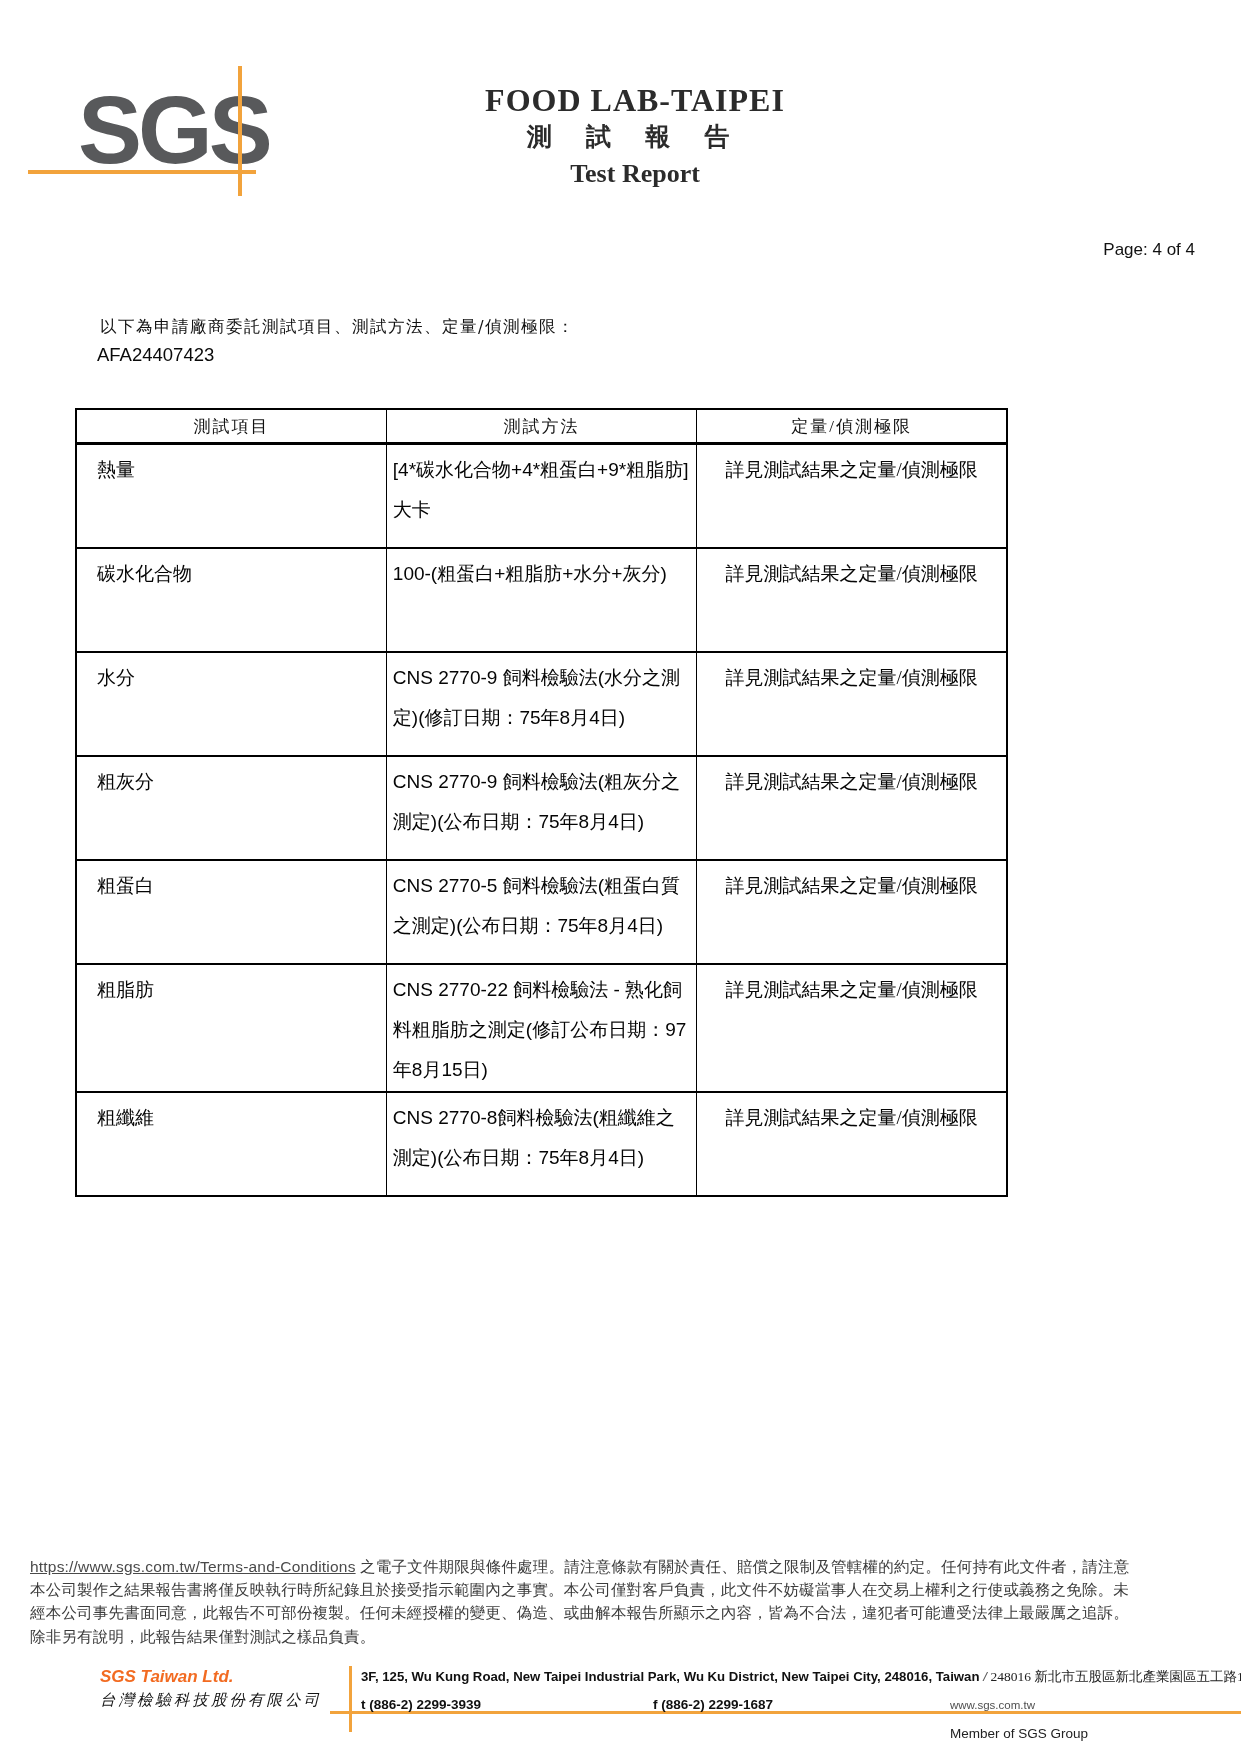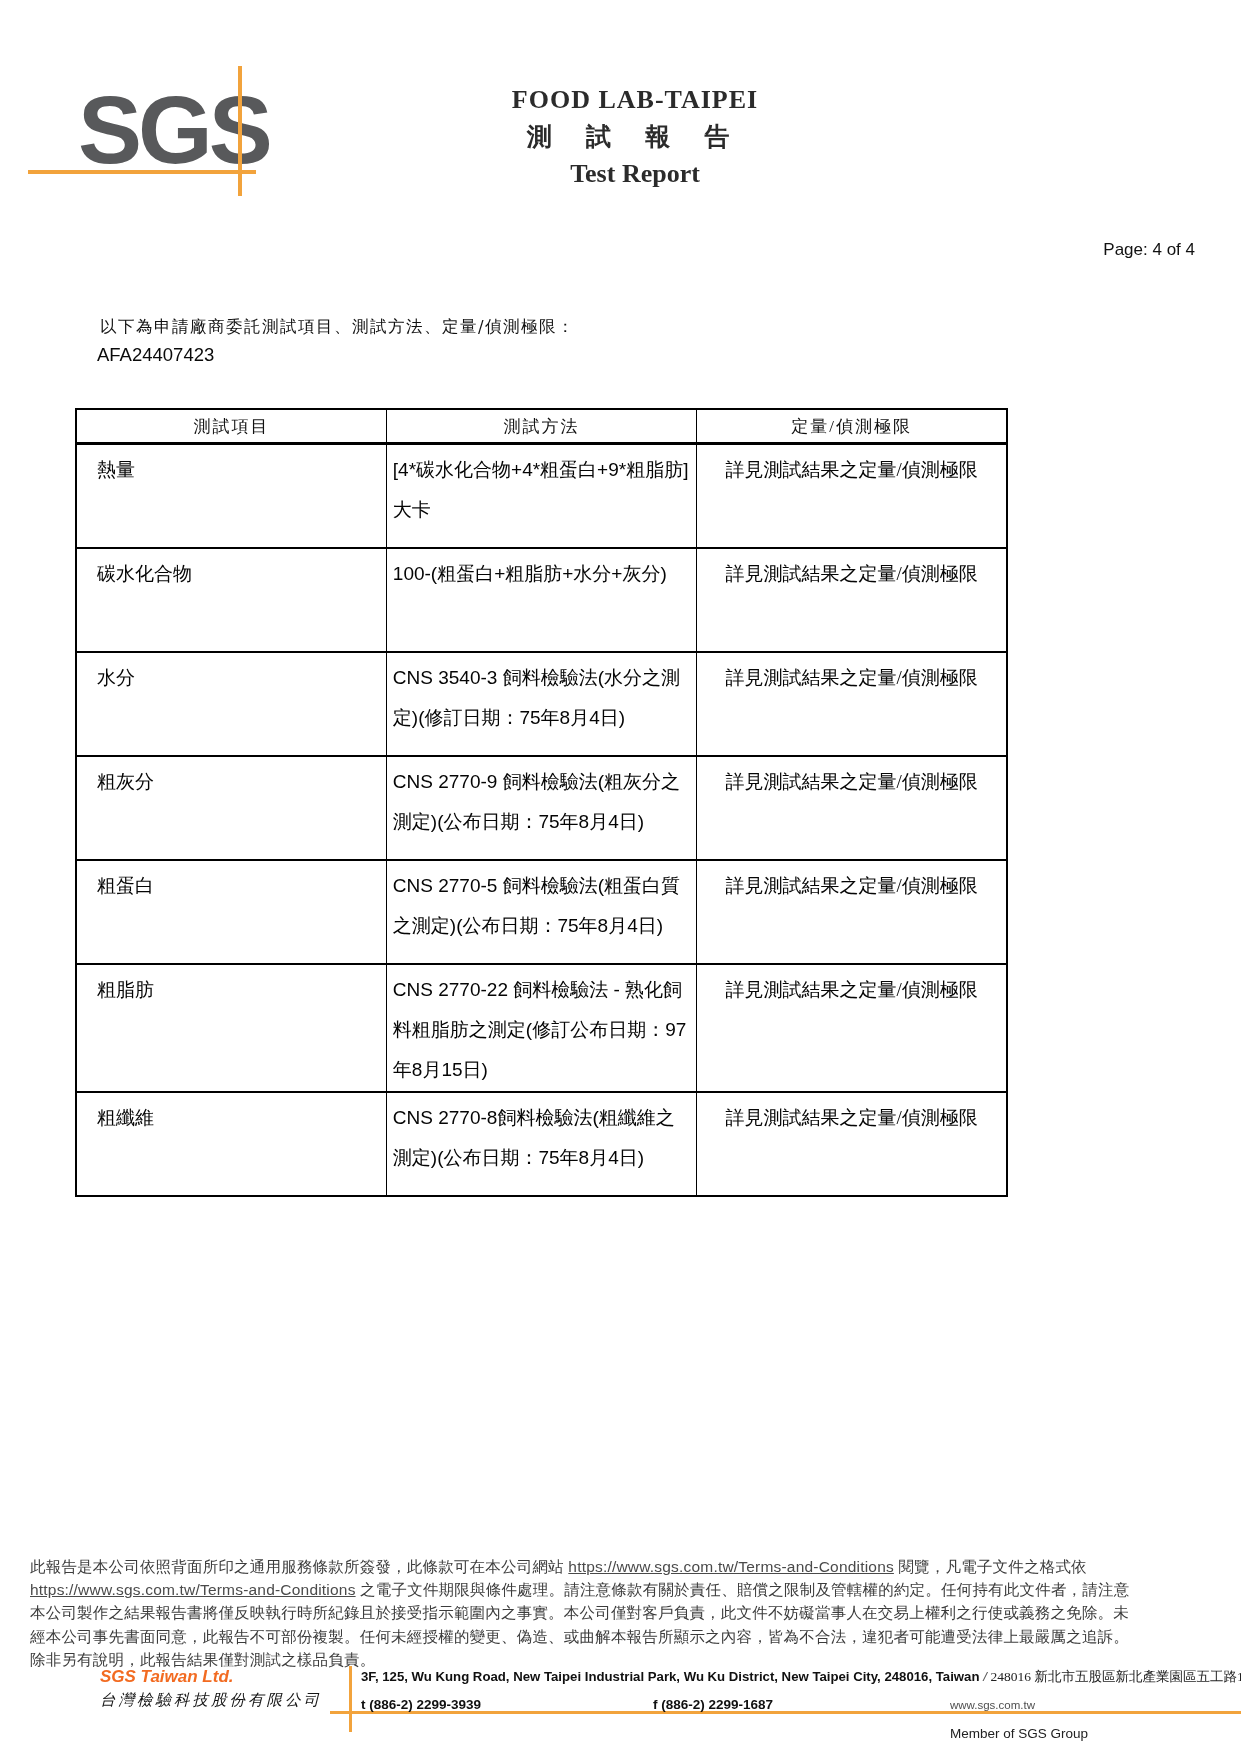--- a/index.html
+++ b/index.html
@@ -14,21 +14,21 @@
     font-family:"Liberation Sans",sans-serif;font-weight:700;
     font-size:96px;line-height:96px;color:#58595B;letter-spacing:-4px;
   }
   .logo-vline{position:absolute;left:168px;top:-14px;width:4px;height:130px;background:#F2A33C;}
   .logo-hline{position:absolute;left:-42px;top:90px;width:228px;height:4px;background:#F2A33C;}
   .title-block{
     position:absolute;left:435px;top:82px;width:400px;text-align:center;
     font-family:"Liberation Serif","DejaVu Serif",serif;font-weight:700;color:#2b2b2b;
   }
   .title-zh{font-size:27px;line-height:36px;letter-spacing:3px;}
-  .title-en{font-size:26px;line-height:36px;letter-spacing:1px;text-align:center;}
+  .title-en{font-size:32px;line-height:36px;letter-spacing:1px;text-align:center;}
   .title-report-zh{font-size:25px;line-height:37px;letter-spacing:14px;}
   .title-report-en{font-size:26px;line-height:38px;}
   .page-label{position:absolute;right:46px;top:240px;font-size:17px;color:#111;}
 
   
   .intro-line{
     position:absolute;left:100px;top:316px;
     font-family:"DejaVu Serif","Liberation Serif",serif;
     font-size:16.5px;letter-spacing:1.5px;color:#111;
   }
@@ -113,21 +113,21 @@
       <td class="c-method">[4*碳水化合物+4*粗蛋白+9*粗脂肪]大卡</td>
       <td class="c-limit">詳見測試結果之定量/偵測極限</td>
     </tr>
     <tr>
       <td class="c-item">碳水化合物</td>
       <td class="c-method">100-(粗蛋白+粗脂肪+水分+灰分)</td>
       <td class="c-limit">詳見測試結果之定量/偵測極限</td>
     </tr>
     <tr>
       <td class="c-item">水分</td>
-      <td class="c-method">CNS 3540-3 飼料檢驗法(水分之測定)(修訂日期：75年8月4日)</td>
+      <td class="c-method">CNS 2770-9 飼料檢驗法(水分之測定)(修訂日期：75年8月4日)</td>
       <td class="c-limit">詳見測試結果之定量/偵測極限</td>
     </tr>
     <tr>
       <td class="c-item">粗灰分</td>
       <td class="c-method">CNS 2770-9 飼料檢驗法(粗灰分之測定)(公布日期：75年8月4日)</td>
       <td class="c-limit">詳見測試結果之定量/偵測極限</td>
     </tr>
     <tr>
       <td class="c-item">粗蛋白</td>
       <td class="c-method">CNS 2770-5 飼料檢驗法(粗蛋白質之測定)(公布日期：75年8月4日)</td>
@@ -140,21 +140,20 @@
     </tr>
     <tr>
       <td class="c-item">粗纖維</td>
       <td class="c-method">CNS 2770-8飼料檢驗法(粗纖維之測定)(公布日期：75年8月4日)</td>
       <td class="c-limit">詳見測試結果之定量/偵測極限</td>
     </tr>
   </tbody>
 </table>
 
 <div class="legal">
-  <div><span>此報告是本公司依照背面所印之通用服務條款所簽發，此條款可在本公司網站 </span><span class="u">https://www.sgs.com.tw/Terms-and-Conditions</span><span> 閱覽，凡電子文件之格式依</span></div>
   <div><span class="u">https://www.sgs.com.tw/Terms-and-Conditions</span><span> 之電子文件期限與條件處理。請注意條款有關於責任、賠償之限制及管轄權的約定。任何持有此文件者，請注意</span></div>
   <div>本公司製作之結果報告書將僅反映執行時所紀錄且於接受指示範圍內之事實。本公司僅對客戶負責，此文件不妨礙當事人在交易上權利之行使或義務之免除。未</div>
   <div>經本公司事先書面同意，此報告不可部份複製。任何未經授權的變更、偽造、或曲解本報告所顯示之內容，皆為不合法，違犯者可能遭受法律上最嚴厲之追訴。</div>
   <div>除非另有說明，此報告結果僅對測試之樣品負責。</div>
 </div>
 
 <div class="co-block">
   <div class="co-en">SGS Taiwan Ltd.</div>
   <div class="co-zh">台灣檢驗科技股份有限公司</div>
 </div>

